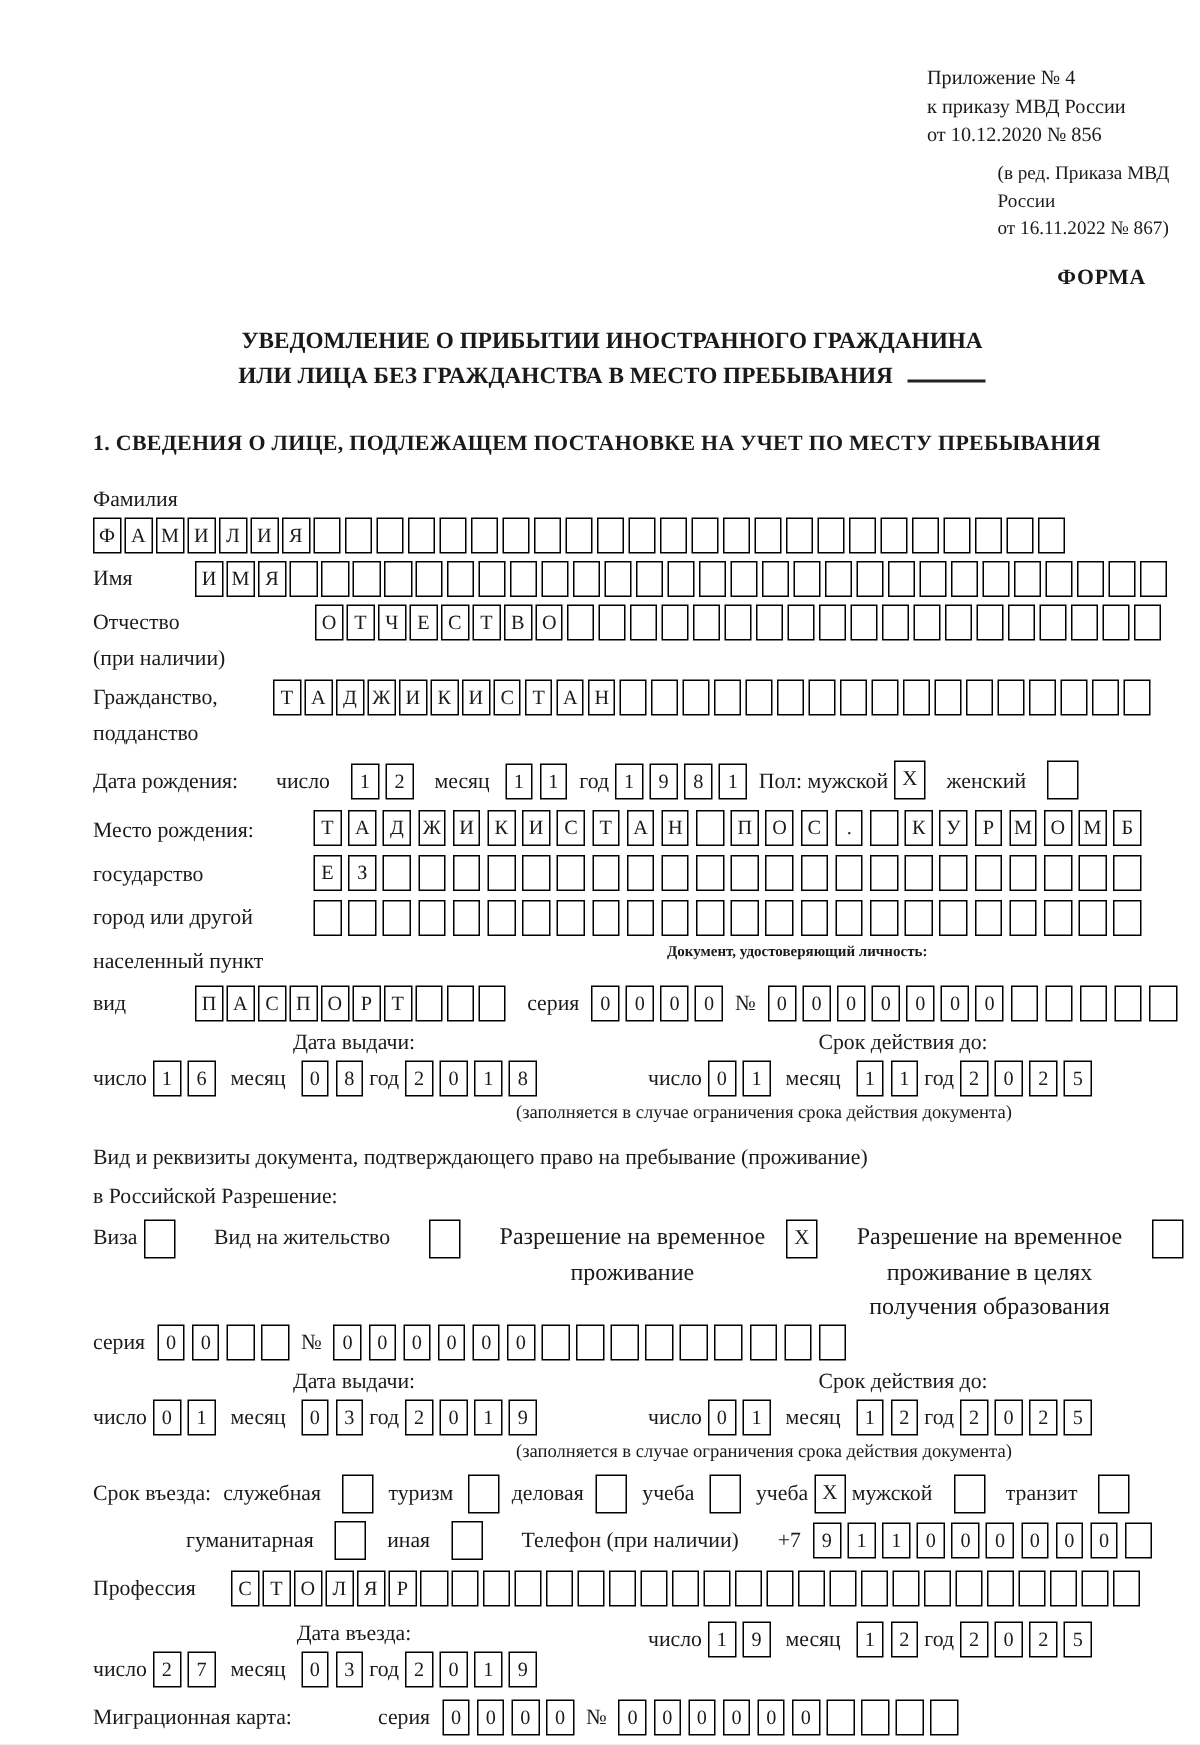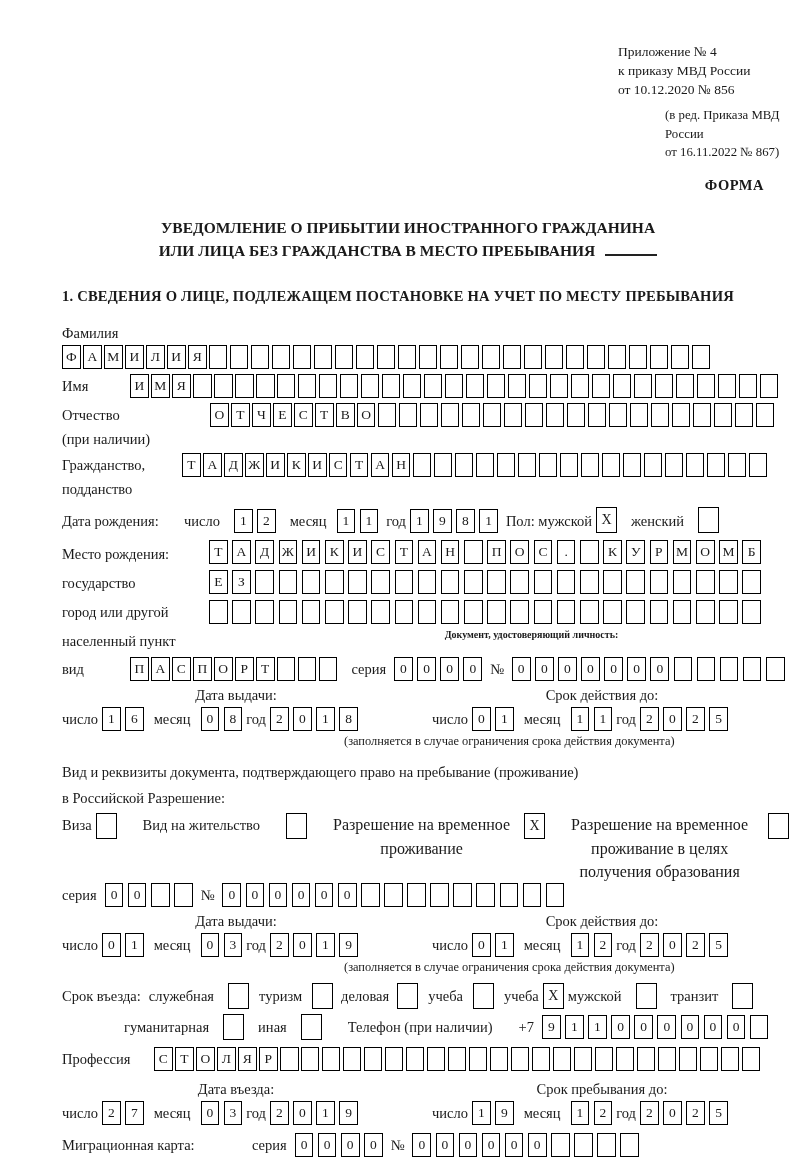--- a/index.html
+++ b/index.html
@@ -702,21 +702,20 @@
           <div class="gap4"></div>
         <div class="cells num">
             <span class="cell">2</span>
             <span class="cell">0</span>
             <span class="cell">1</span>
             <span class="cell">9</span>
           </div>
       </div>
     </div>
     <div class="right">
-      <div class="date-head">Срок пребывания до:</div>
       <div class="date-line" style="padding-left:22px;">
         <span class="lbl">число</span>
           <div class="gap4"></div>
         <div class="cells num">
             <span class="cell">1</span>
             <span class="cell">9</span>
           </div>
           <div class="gap10"></div>
         <span class="lbl">месяц</span>
           <div class="gap10"></div>

